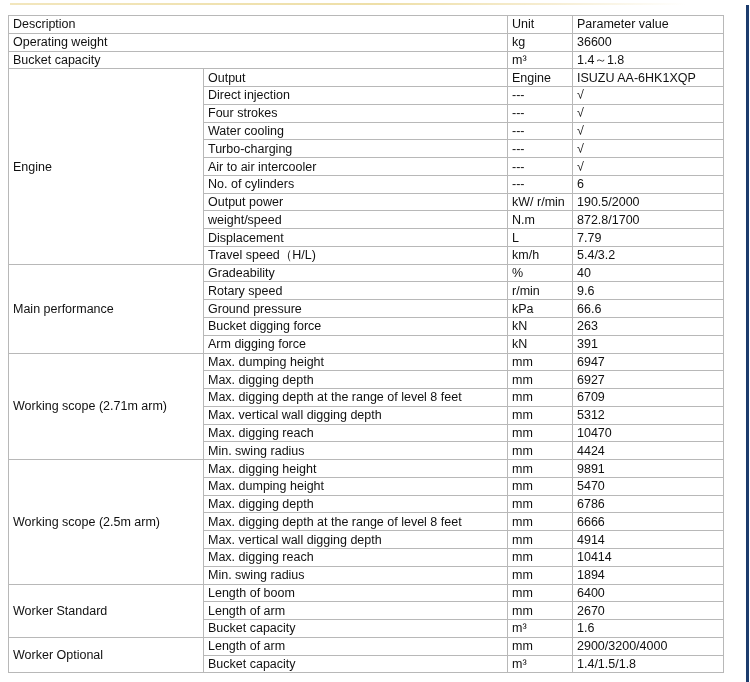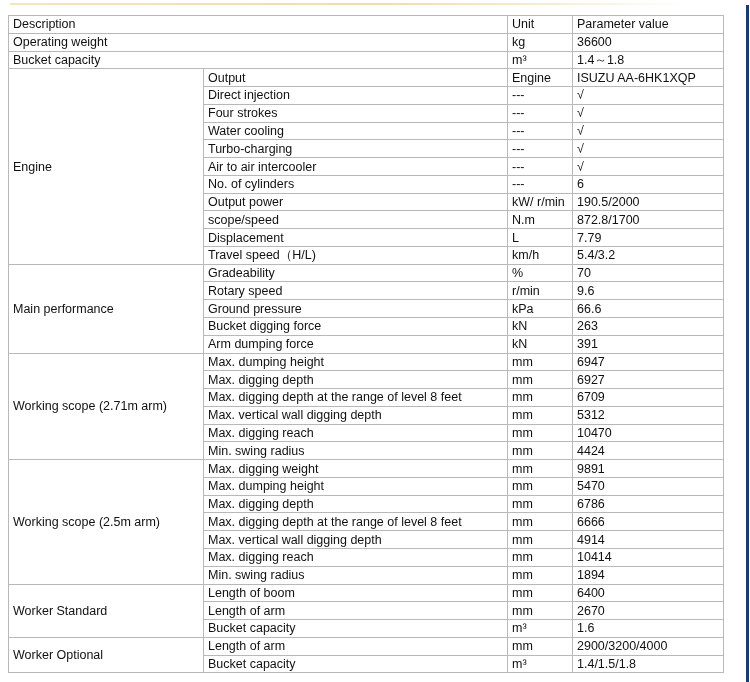--- a/index.html
+++ b/index.html
@@ -120,57 +120,57 @@
           <td>No. of cylinders</td>
           <td>---</td>
           <td>6</td>
         </tr>
         <tr>
           <td>Output power</td>
           <td>kW/ r/min</td>
           <td>190.5/2000</td>
         </tr>
         <tr>
-          <td>scope/speed</td>
+          <td>weight/speed</td>
           <td>N.m</td>
           <td>872.8/1700</td>
         </tr>
         <tr>
           <td>Displacement</td>
           <td>L</td>
           <td>7.79</td>
         </tr>
         <tr>
           <td>Travel speed（H/L)</td>
           <td>km/h</td>
           <td>5.4/3.2</td>
         </tr>
         <tr>
           <td rowspan="5" class="section-cell">Main performance</td>
           <td>Gradeability</td>
           <td>%</td>
-          <td>70</td>
+          <td>40</td>
         </tr>
         <tr>
           <td>Rotary speed</td>
           <td>r/min</td>
           <td>9.6</td>
         </tr>
         <tr>
           <td>Ground pressure</td>
           <td>kPa</td>
           <td>66.6</td>
         </tr>
         <tr>
           <td>Bucket digging force</td>
           <td>kN</td>
           <td>263</td>
         </tr>
         <tr>
-          <td>Arm dumping force</td>
+          <td>Arm digging force</td>
           <td>kN</td>
           <td>391</td>
         </tr>
         <tr>
           <td rowspan="6" class="section-cell">Working scope (2.71m arm)</td>
           <td>Max. dumping height</td>
           <td>mm</td>
           <td>6947</td>
         </tr>
         <tr>
@@ -193,21 +193,21 @@
           <td>mm</td>
           <td>10470</td>
         </tr>
         <tr>
           <td>Min. swing radius</td>
           <td>mm</td>
           <td>4424</td>
         </tr>
         <tr>
           <td rowspan="7" class="section-cell">Working scope (2.5m arm)</td>
-          <td>Max. digging weight</td>
+          <td>Max. digging height</td>
           <td>mm</td>
           <td>9891</td>
         </tr>
         <tr>
           <td>Max. dumping height</td>
           <td>mm</td>
           <td>5470</td>
         </tr>
         <tr>
           <td>Max. digging depth</td>

